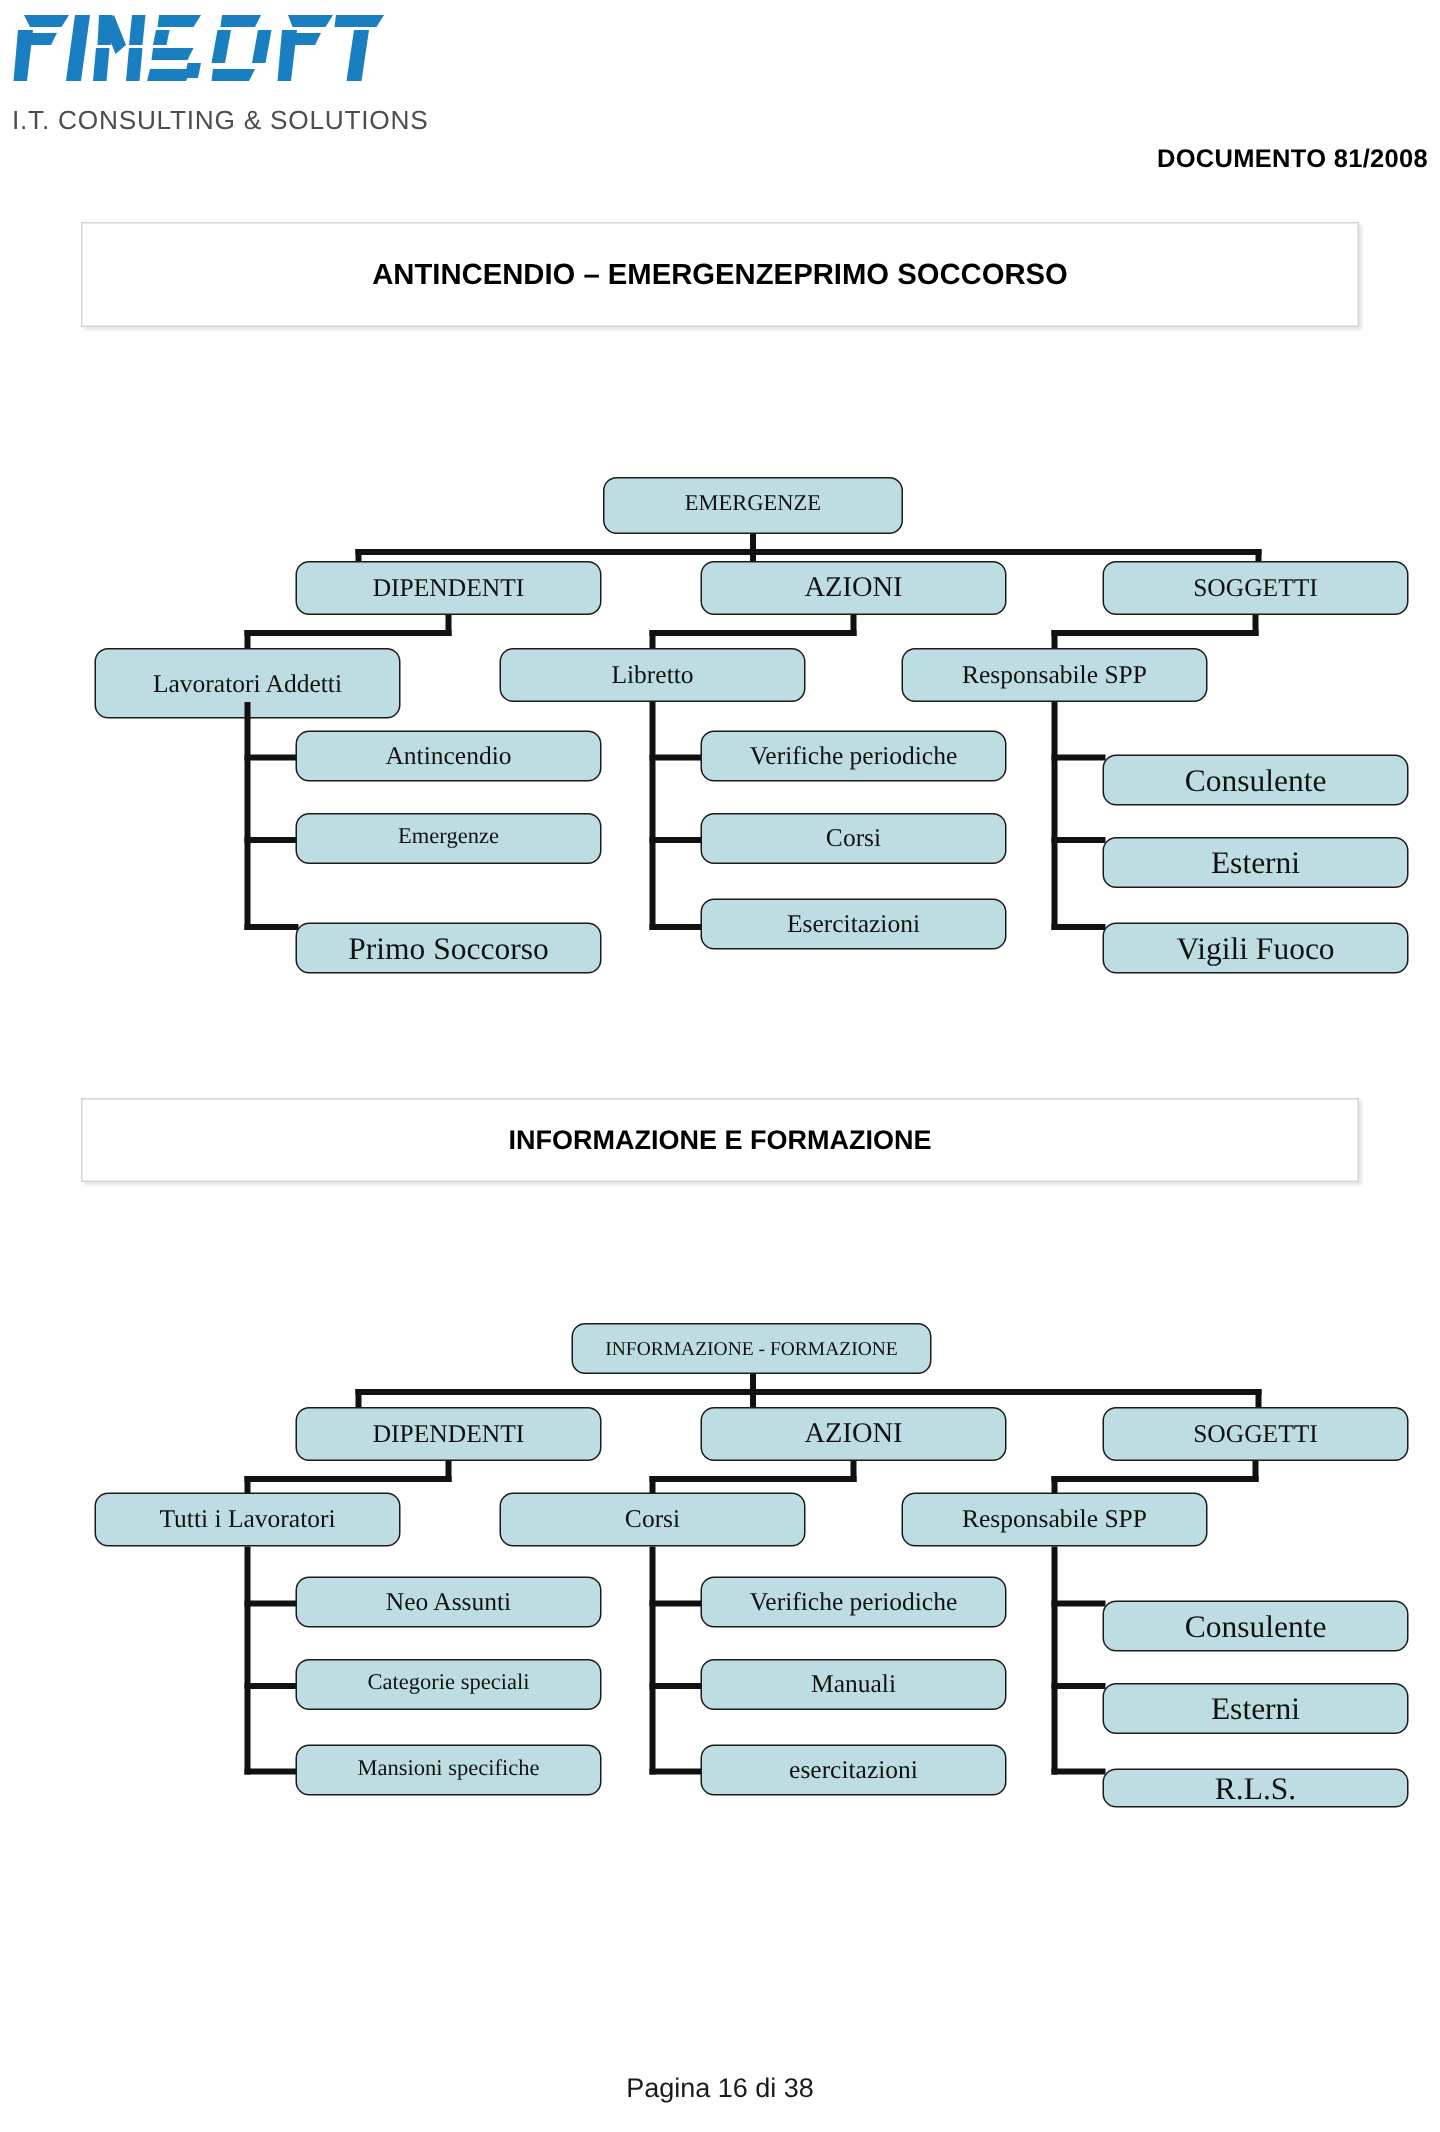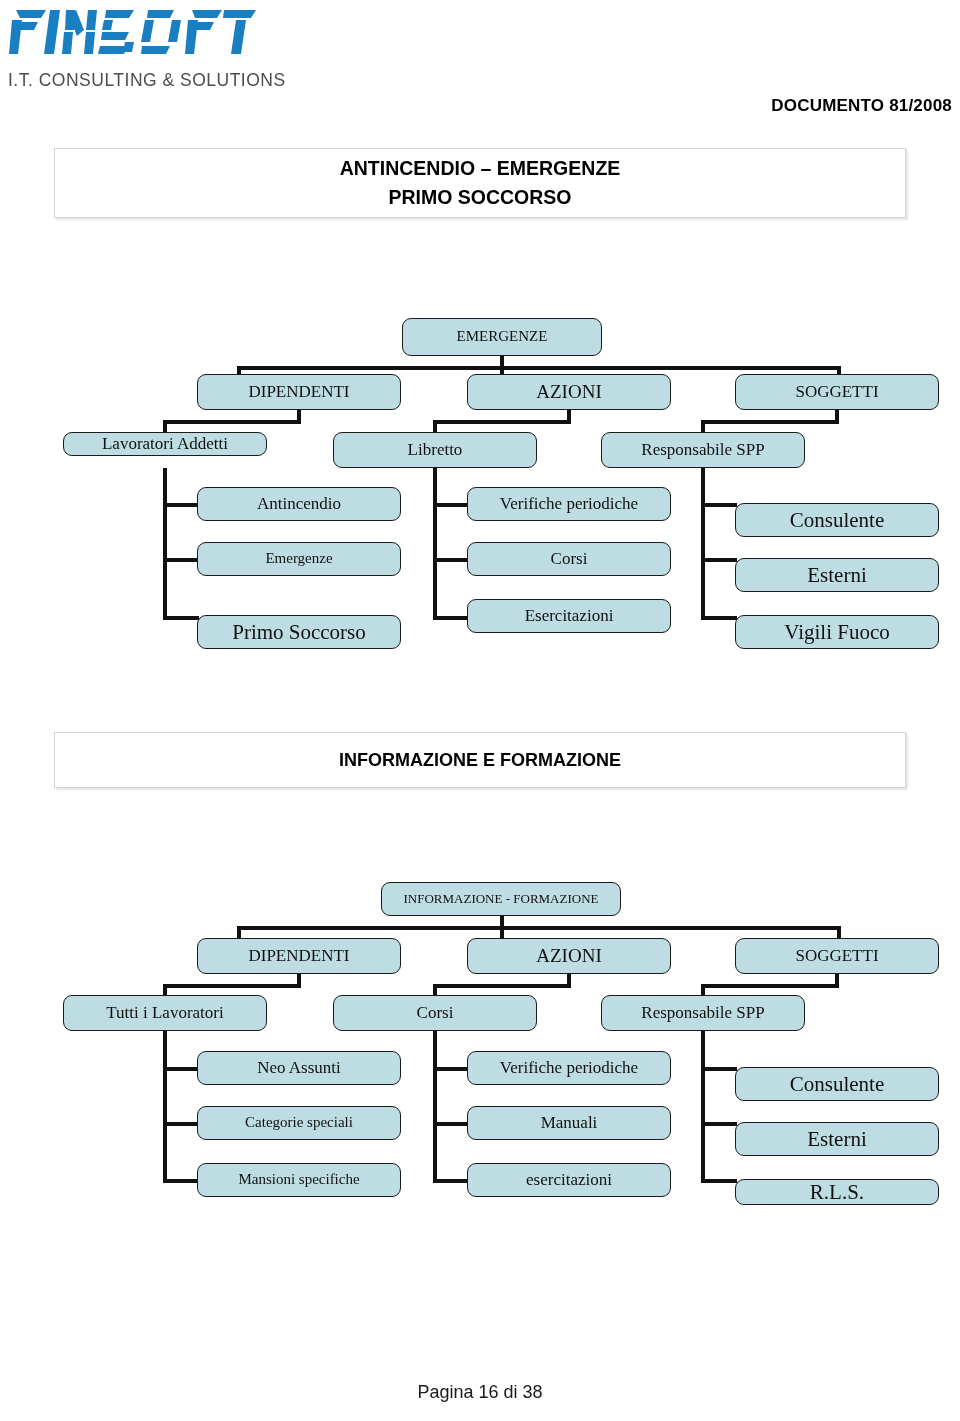--- a/index.html
+++ b/index.html
@@ -55,21 +55,21 @@
     width: 852px;
     box-sizing: border-box;
     border: 1px solid #d4d4d4;
     background: #ffffff;
     box-shadow: 2px 2px 2px rgba(0,0,0,0.10);
     text-align: center;
     font-family: "Liberation Sans", sans-serif;
     font-weight: 700;
     color: #000;
     display: flex;
-    flex-direction: column;
+    flex-direction: row;
     align-items: center;
     justify-content: center;
   }
   #banner-1 {
     top: 148px;
     height: 70px;
     font-size: 19.5px;
     line-height: 29px;
   }
   #banner-2 {
@@ -192,21 +192,21 @@
   <div class="conn v" style="left:163px; top:420px; height:14px;"></div>
 
   <div class="conn v" style="left:567px; top:410px; height:14px;"></div>
   <div class="conn h" style="left:433px; top:420px; width:138px;"></div>
   <div class="conn v" style="left:433px; top:420px; height:14px;"></div>
 
   <div class="conn v" style="left:835px; top:410px; height:14px;"></div>
   <div class="conn h" style="left:701px; top:420px; width:138px;"></div>
   <div class="conn v" style="left:701px; top:420px; height:14px;"></div>
 
-  <div class="node s-md" style="left:63px; top:432px; width:204px; height:24px;font-family:Liberation Serif, serif;">Lavoratori Addetti</div>
+  <div class="node s-md" style="left:63px; top:432px; width:204px; height:47px;font-family:Liberation Serif, serif;">Lavoratori Addetti</div>
   <div class="node s-md" style="left:333px; top:432px; width:204px; height:36px;">Libretto</div>
   <div class="node s-md" style="left:601px; top:432px; width:204px; height:36px;">Responsabile SPP</div>
 
   <div class="conn v" style="left:163px; top:468px; height:152px;"></div>
   <div class="conn h" style="left:163px; top:503px; width:36px;"></div>
   <div class="conn h" style="left:163px; top:558px; width:36px;"></div>
   <div class="conn h" style="left:163px; top:616px; width:36px;"></div>
 
   <div class="conn v" style="left:433px; top:468px; height:152px;"></div>
   <div class="conn h" style="left:433px; top:503px; width:36px;"></div>

